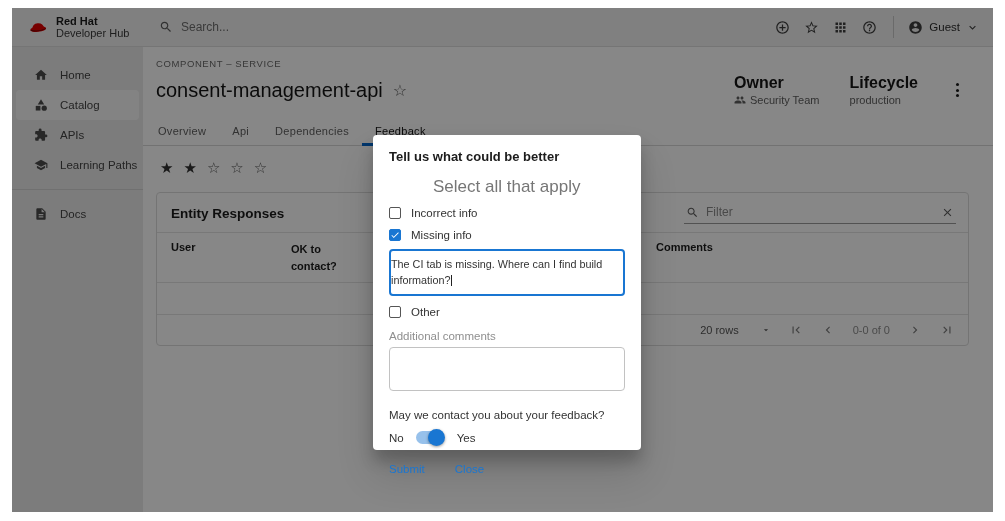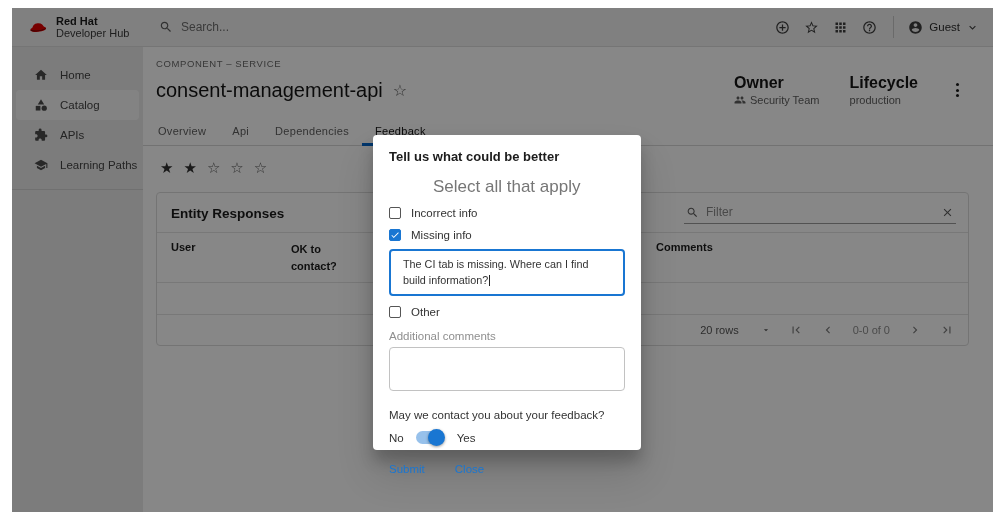--- a/index.html
+++ b/index.html
@@ -78,21 +78,21 @@
   .modal { position:absolute; left:361px; top:127px; width:268px; height:315px; background:#fff; border-radius:4px; z-index:60;
            box-shadow:0 11px 15px rgba(0,0,0,.2), 0 24px 38px rgba(0,0,0,.14); padding:14px 16px; }
   .m-title { font-size:13px; font-weight:600; color:#1c1c1c; }
   .m-sub { font-size:17px; color:#767676; margin-top:13px;margin-left:44px; }
   .opt-row { display:flex; align-items:center; gap:10px; margin-top:10px; cursor:pointer; }
   .cb { width:12px; height:12px; border:1.6px solid #555; border-radius:2px; display:inline-flex; align-items:center; justify-content:center; background:#fff; flex:0 0 auto; }
   .cb svg { width:10px; height:10px; fill:#fff; display:none; }
   .cb.checked { background:#1976d2; border-color:#1976d2; }
   .cb.checked svg { display:block; }
   .opt-label { font-size:11.5px; color:#333; }
-  .fb-text { margin-top:8px; border:2px solid #1976d2; border-radius:4px; padding:6px 12px; font-size:10.8px; line-height:1.45; color:#333; min-height:41px; cursor:text; }
+  .fb-text { margin-top:8px; border:2px solid #1976d2; border-radius:4px; padding:6px 0; font-size:10.8px; line-height:1.45; color:#333; min-height:41px; cursor:text; }
   .fb-text::after { content:""; display:inline-block; width:0; height:11px; border-right:1.2px solid #222; margin-left:1px; vertical-align:-2px; }
   .m-label { font-size:11.5px; color:#8f8f8f; margin-top:12px; }
   .m-textarea { width:100%; height:44px; margin-top:5px; border:1px solid #c2c2c2; border-radius:4px; resize:none; font-family:inherit; font-size:11px; padding:6px 8px; outline:none; }
   .m-question { font-size:11.5px; color:#333; margin-top:14px; }
   .toggle-row { display:flex; align-items:center; margin-top:10px; }
   .tg-label { font-size:11.5px; color:#333; }
   .switch { position:relative; width:27px; height:13px; margin:0 14px 0 12px; cursor:pointer; }
   .switch .track { position:absolute; inset:0; border-radius:7px; background:rgba(25,118,210,.45); }
   .switch .thumb { position:absolute; right:-2px; top:-2px; width:17px; height:17px; border-radius:50%; background:#1976d2; box-shadow:0 1px 3px rgba(0,0,0,.4); }
   .m-actions { display:flex; gap:30px; margin-top:19px; }
@@ -186,20 +186,26 @@
         </svg>
       <span>APIs</span>
     </div>
     <div class="side-item">
       <svg viewBox="0 0 24 24">
           <path d="M5 13.18v4L12 21l7-3.82v-4L12 17l-7-3.82zM12 3 1 9l11 6 9-4.91V17h2V9L12 3z"></path>
         </svg>
       <span>Learning Paths</span>
     </div>
     <div class="side-divider"></div>
+    <div class="side-item">
+      <svg viewBox="0 0 24 24">
+          <path d="M14 2H6c-1.1 0-2 .9-2 2v16c0 1.1.9 2 2 2h12c1.1 0 2-.9 2-2V8l-6-6zm2 16H8v-2h8v2zm0-4H8v-2h8v2zm-3-5V3.5L18.5 9H13z"></path>
+        </svg>
+      <span>Docs</span>
+    </div>
   </div>
 
   <div class="main">
     <div class="breadcrumb">COMPONENT – SERVICE</div>
     <div class="title-row">
       <span class="page-title">consent-management-api</span>
       <span class="fav-star">☆</span>
       <span class="spacer"></span>
       <div class="meta-block">
         <div class="lbl">Owner</div>

